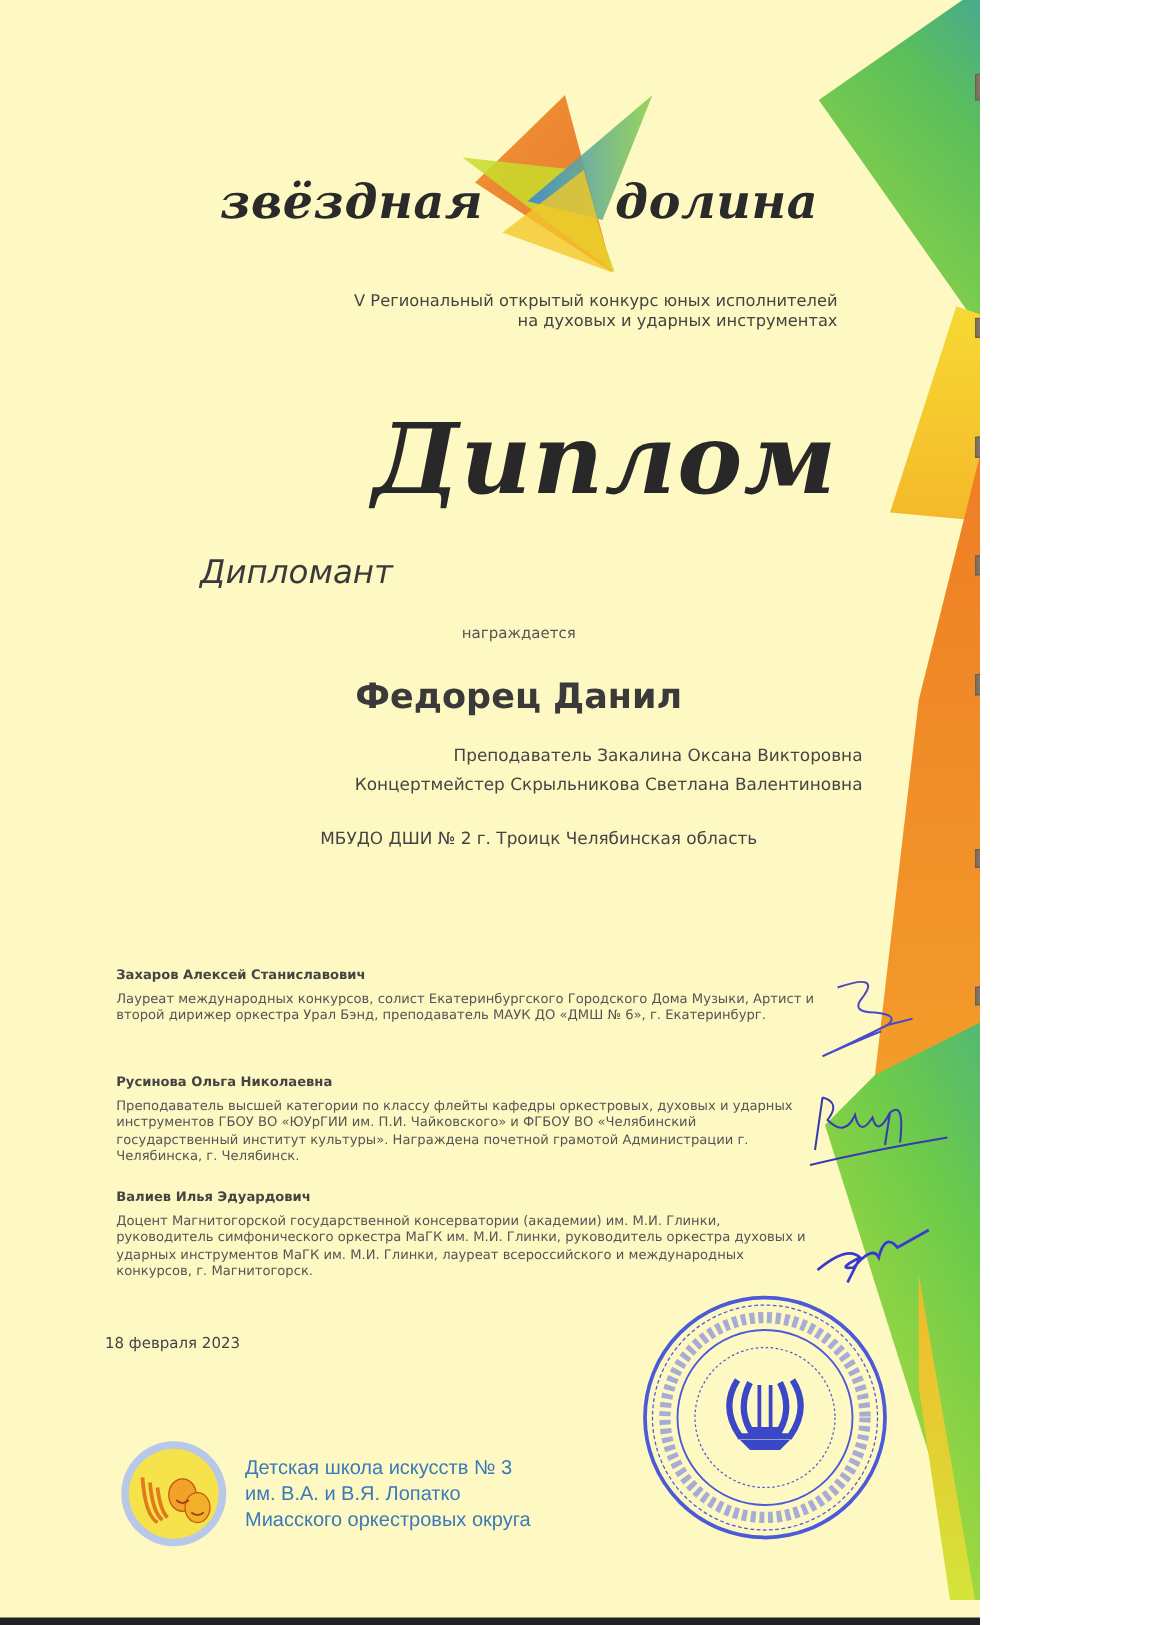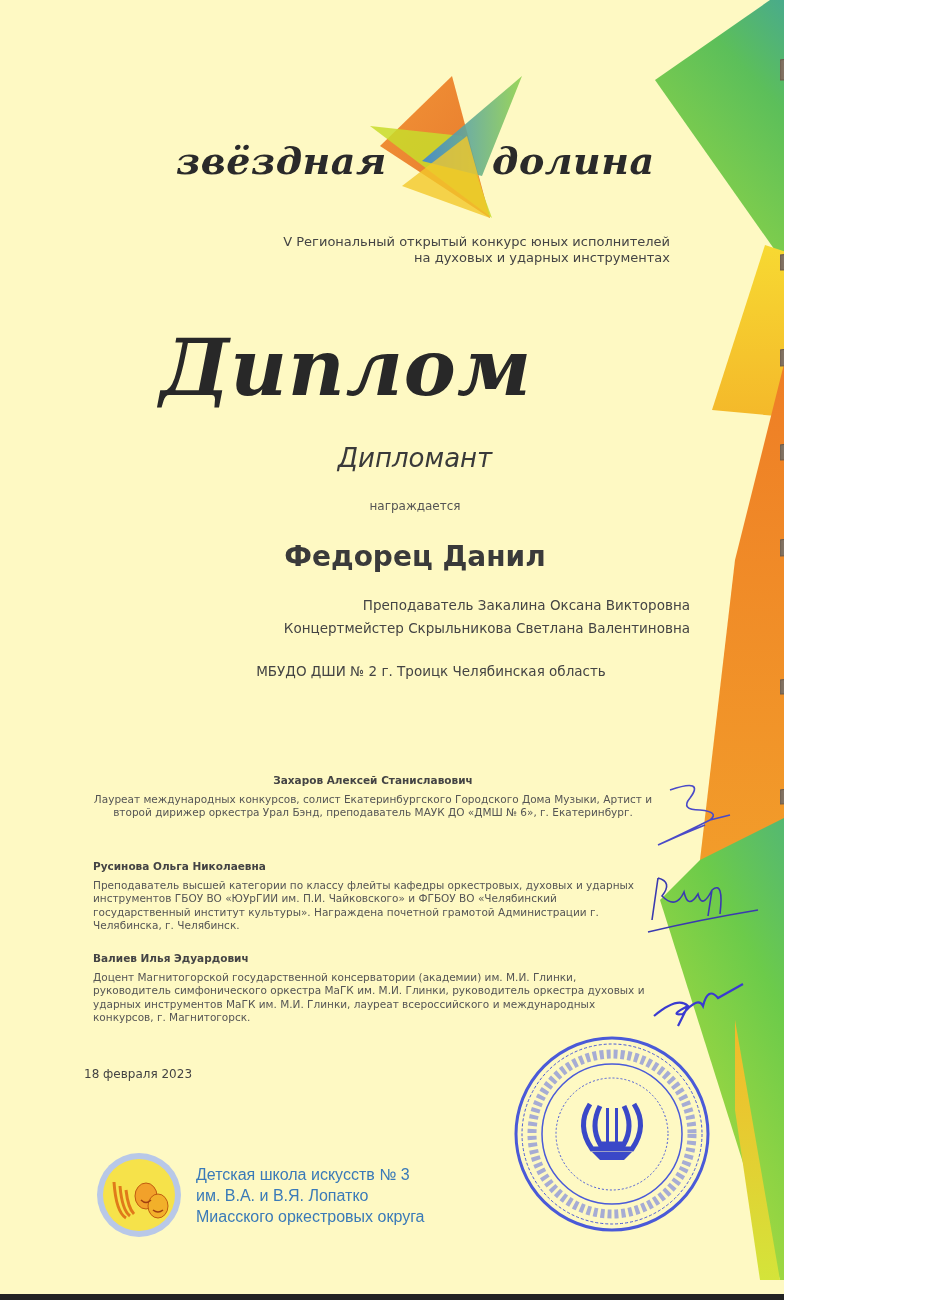--- a/index.html
+++ b/index.html
@@ -3,22 +3,22 @@
 <meta charset="utf-8">
 <style>
   html,body{margin:0;padding:0;}
   body{width:926px;height:1300px;overflow:hidden;background:#fff;position:relative;font-family:"DejaVu Sans",sans-serif;color:#333;}
   .page{position:absolute;left:0;top:0;width:784px;height:1300px;background:#fef9c3;overflow:hidden;}
   .bottom-bar{position:absolute;left:0;bottom:0;width:926px;height:6px;background:#222;}
   .deco{position:absolute;left:0;top:0;width:926px;height:1300px;}
   .flute{position:absolute;left:780px;top:0;width:146px;height:1300px;}
   .logo-text{position:absolute;font-family:"DejaVu Serif",serif;font-style:italic;font-weight:bold;font-size:38px;color:#2a2a2a;letter-spacing:0.5px;}
   .subtitle{position:absolute;left:170px;top:234px;width:500px;text-align:right;font-size:13px;line-height:16px;color:#444;}
-  .title{position:absolute;left:160px;top:322px;width:510px;text-align:left;font-family:"DejaVu Serif",serif;font-style:italic;font-weight:bold;font-size:78px;color:#282828;letter-spacing:1px;}
-  .rank{position:absolute;left:160px;top:443px;width:510px;text-align:center;font-size:26px;color:#3a3a3a;font-style:italic;}
+  .title{position:absolute;left:160px;top:322px;width:510px;text-align:right;font-family:"DejaVu Serif",serif;font-style:italic;font-weight:bold;font-size:78px;color:#282828;letter-spacing:1px;}
+  .rank{position:absolute;left:160px;top:443px;width:510px;font-size:26px;color:#3a3a3a;font-style:italic;}
   .awarded{position:absolute;left:160px;top:499px;width:510px;text-align:center;font-size:12px;color:#555;}
   .name{position:absolute;left:140px;top:540px;width:550px;text-align:center;font-size:28px;font-weight:bold;color:#3a3a3a;}
   .teachers{position:absolute;left:140px;top:594px;width:550px;text-align:right;font-size:13.5px;line-height:23px;color:#444;}
   .school{position:absolute;left:156px;top:663px;width:550px;text-align:center;font-size:13.5px;color:#444;}
   .jury{position:absolute;left:93px;width:560px;font-size:10.5px;line-height:13.5px;color:#555;}
   .jury .jn{font-weight:bold;color:#444;margin-bottom:5px;}
   .date{position:absolute;left:84px;top:1067px;font-size:12px;color:#444;}
   .school-logo{position:absolute;left:96px;top:1152px;width:86px;height:86px;}
   .school-name{position:absolute;left:196px;top:1164px;font-family:"Liberation Sans",sans-serif;font-size:16px;line-height:21px;color:#3a7ab8;}
   .stamp{position:absolute;left:512px;top:1034px;width:200px;height:200px;}
@@ -142,21 +142,21 @@
   <div class="awarded">награждается</div>
   <div class="name">Федорец Данил</div>
 
   <div class="teachers">
     <div>Преподаватель Закалина Оксана Викторовна</div>
     <div>Концертмейстер Скрыльникова Светлана Валентиновна</div>
   </div>
 
   <div class="school">МБУДО ДШИ № 2 г. Троицк Челябинская область</div>
 
-  <div class="jury" style="top:774px;text-align:center;">
+  <div class="jury" style="top:774px;">
     <div class="jn">Захаров Алексей Станиславович</div>
     <div>Лауреат международных конкурсов, солист Екатеринбургского Городского Дома Музыки, Артист и второй дирижер оркестра Урал Бэнд, преподаватель МАУК ДО «ДМШ № 6», г. Екатеринбург.</div>
   </div>
   <div class="jury" style="top:860px;">
     <div class="jn">Русинова Ольга Николаевна</div>
     <div>Преподаватель высшей категории по классу флейты кафедры оркестровых, духовых и ударных инструментов ГБОУ ВО «ЮУрГИИ им. П.И. Чайковского» и ФГБОУ ВО «Челябинский государственный институт культуры». Награждена почетной грамотой Администрации г. Челябинска, г. Челябинск.</div>
   </div>
   <div class="jury" style="top:952px;">
     <div class="jn">Валиев Илья Эдуардович</div>
     <div>Доцент Магнитогорской государственной консерватории (академии) им. М.И. Глинки, руководитель симфонического оркестра МаГК им. М.И. Глинки, руководитель оркестра духовых и ударных инструментов МаГК им. М.И. Глинки, лауреат всероссийского и международных конкурсов, г. Магнитогорск.</div>

